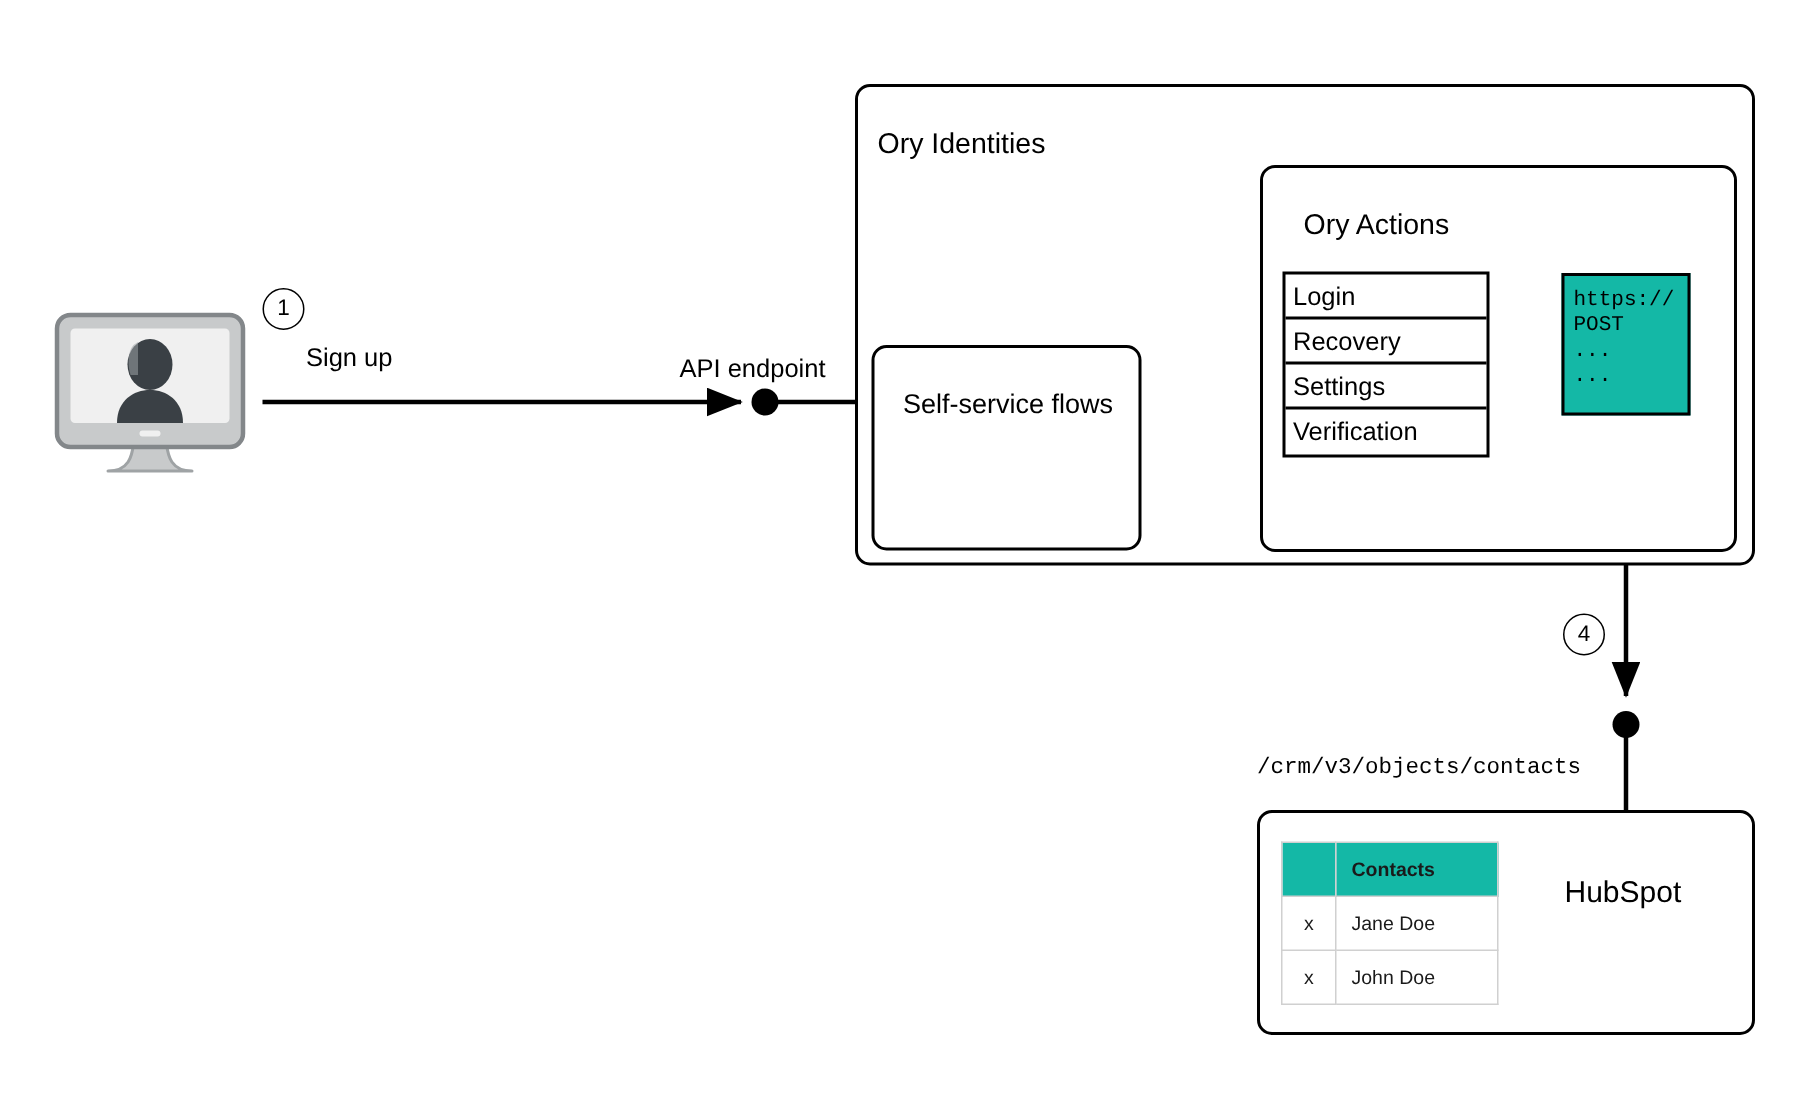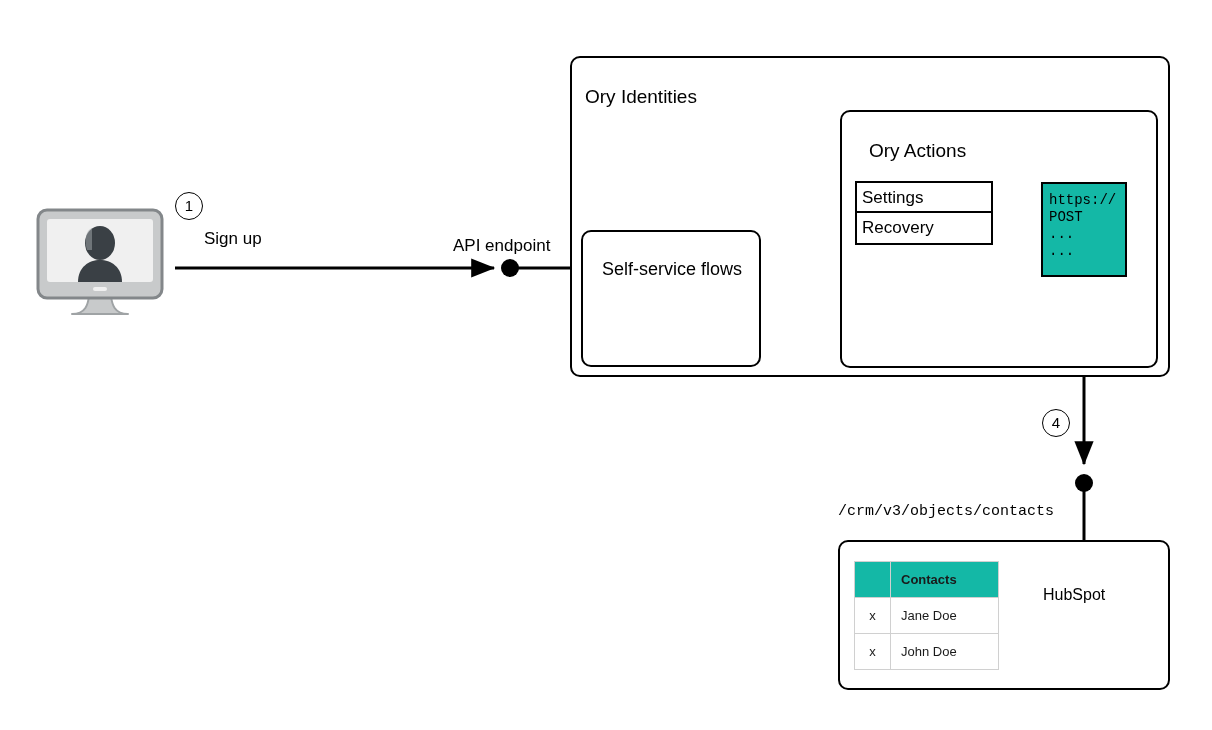--- a/index.html
+++ b/index.html
@@ -215,33 +215,35 @@
   <div class="rbox" style="left:570px; top:56px; width:600px; height:321px;"></div>
   <div class="box-title" style="left:585px; top:68px;">Ory Identities</div>
 
   <div class="rbox" style="left:581px; top:230px; width:180px; height:137px;"></div>
   <div class="box-title" style="left:602px; top:240px; font-size:18px;">Self-service flows</div>
 
   <div class="rbox" style="left:840px; top:110px; width:318px; height:258px;"></div>
   <div class="box-title" style="left:869px; top:122px;">Ory Actions</div>
 
   <div id="flow-list">
+    <div class="flow-item">Login</div>
+    <div class="flow-item">Recovery</div>
     <div class="flow-item">Settings</div>
-    <div class="flow-item">Recovery</div>
+    <div class="flow-item">Verification</div>
   </div>
 
   <div id="webhook-box">
     <div class="code-line">https://</div>
     <div class="code-line">POST</div>
     <div class="code-line">...</div>
     <div class="code-line">...</div>
   </div>
 
   <div class="rbox" style="left:838px; top:540px; width:332px; height:150px;"></div>
-  <div class="box-title" style="left:1043px; top:566px; font-size:16px;">HubSpot</div>
+  <div class="box-title" style="left:1043px; top:566px; font-size:20px;">HubSpot</div>
 
   <table id="contacts-table">
     <thead>
       <tr>
         <th class="blank"></th>
         <th>Contacts</th>
       </tr>
     </thead>
     <tbody>
       <tr>

